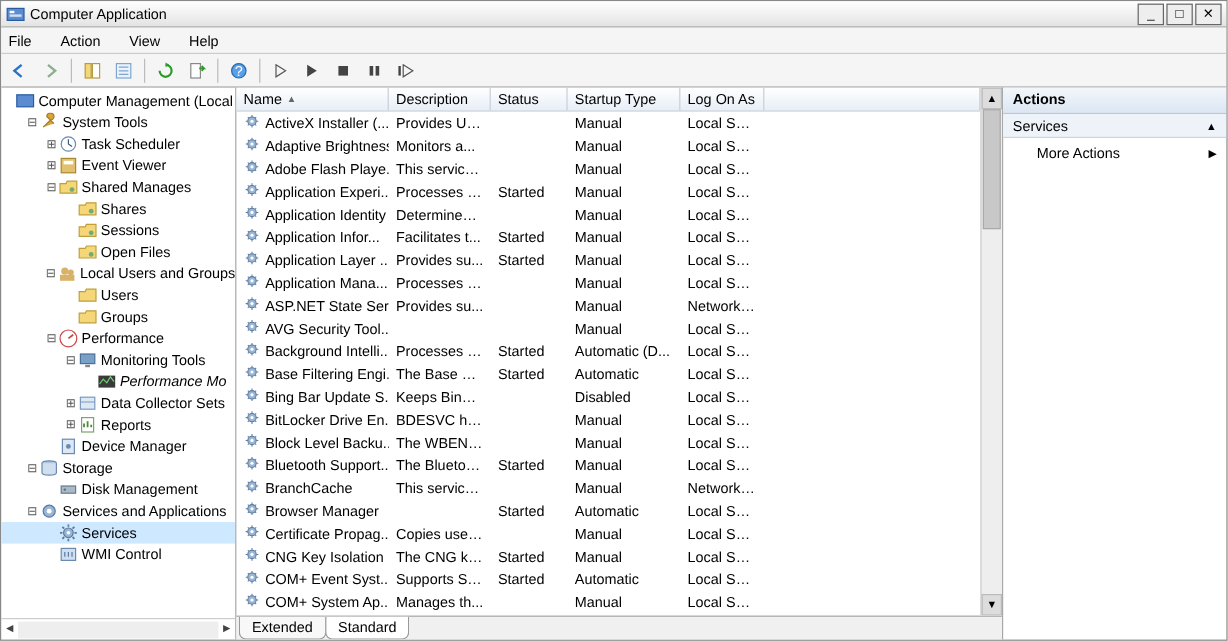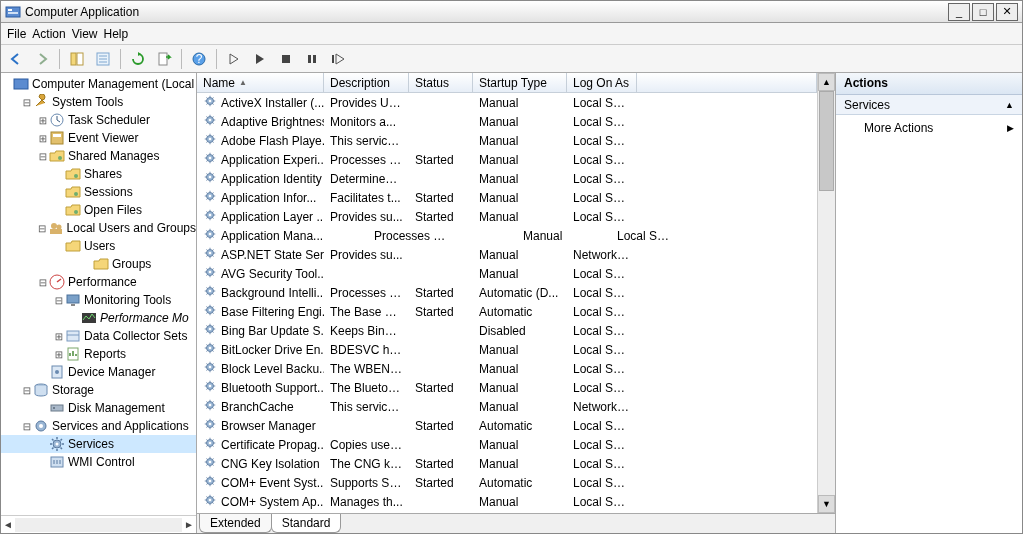--- a/index.html
+++ b/index.html
@@ -2,21 +2,21 @@
 <html><head>
 <meta charset="utf-8">
 <style>
 * { box-sizing: border-box; margin: 0; padding: 0; font-family: "Segoe UI", Tahoma, sans-serif; font-size: 12px; }
 body { background: #fff; width: 1023px; height: 534px; overflow: hidden; position: relative; display: flex; flex-direction: column; border: 1px solid #888; }
 .titlebar { height: 22px; background: linear-gradient(#fff,#e3e3e3); display: flex; align-items: center; padding: 0 4px; border-bottom: 1px solid #999; }
 .titlebar .icon { width: 16px; height: 16px; margin-right: 4px; }
 .titlebar .title { flex: 1; }
 .titlebar .winbtns { display: flex; gap: 2px; }
 .titlebar .winbtn { width: 22px; height: 18px; border: 1px solid #666; background: #eee; display: flex; align-items: center; justify-content: center; font-size: 11px; cursor: pointer; }
-.menubar { height: 22px; display: flex; align-items: center; padding: 0 6px; gap: 6px; border-bottom: 1px solid #ccc; background: #f5f5f5; }
+.menubar { height: 22px; display: flex; align-items: center; padding: 0 6px; gap: 24px; border-bottom: 1px solid #ccc; background: #f5f5f5; }
 .menubar span { cursor: pointer; }
 .toolbar { height: 28px; display: flex; align-items: center; padding: 0 4px; gap: 4px; border-bottom: 1px solid #a9a9a9; background: #f5f5f5; }
 .toolbar .tbtn { width: 22px; height: 22px; display:flex; align-items:center; justify-content:center; cursor:pointer; border:1px solid transparent; }
 .toolbar .sep { width:1px; height:20px; background:#bbb; margin:0 2px; }
 .main { flex:1; display:flex; min-height:0; }
 .treepane { width:196px; border-right:1px solid #a9a9a9; overflow:hidden; display:flex; flex-direction:column; }
 .tree { flex:1; overflow:auto; padding:2px 0; }
 .tree .row { display:flex; align-items:center; height:18px; white-space:nowrap; cursor:pointer; }
 .tree .exp { width:12px; text-align:center; font-size:10px; color:#555; cursor:pointer; display:inline-block; }
 .tree .ticon { width:16px; height:16px; margin-right:3px; display:inline-flex; align-items:center; justify-content:center; }
@@ -247,21 +247,21 @@
         </div>
         <div class="row" style="padding-left: 52px;">
           <span class="exp"></span>
           <span class="ticon">
             <svg viewBox="0 0 16 16" width="16" height="16">
               <path d="M1 5 L6 5 L7 3 L15 3 L15 13 L1 13 Z" fill="#f5d679" stroke="#c09f3b"></path>
             </svg>
           </span>
           <span class="lbl">Users</span>
         </div>
-        <div class="row" style="padding-left: 80px;">
+        <div class="row" style="padding-left: 52px;">
           <span class="exp"></span>
           <span class="ticon">
             <svg viewBox="0 0 16 16" width="16" height="16">
               <path d="M1 5 L6 5 L7 3 L15 3 L15 13 L1 13 Z" fill="#f5d679" stroke="#c09f3b"></path>
             </svg>
           </span>
           <span class="lbl">Groups</span>
         </div>
         <div class="row" style="padding-left: 36px;">
           <span class="exp">⊟</span>
@@ -494,21 +494,21 @@
             </div>
             <div class="r">
               <div class="c name" style="width: 127px;">
                 <span><svg class="gearicon" viewBox="0 0 16 16">
                     <circle cx="8" cy="8" r="4" fill="#9ab6d4" stroke="#5a7aa0"></circle>
                     <path d="M8 2 L8 4 M8 12 L8 14 M2 8 L4 8 M12 8 L14 8 M4 4 L5 5 M11 11 L12 12 M4 12 L5 11 M11 5 L12 4" stroke="#5a7aa0"></path>
                     <circle cx="8" cy="8" r="1.5" fill="#fff"></circle>
                   </svg></span>
                 <span>Application Mana...</span>
               </div>
-              <div class="c" style="width: 85px; margin-left: 44px;">Processes in...</div>
+              <div class="c" style="width: 85px;">Processes in...</div>
               <div class="c" style="width: 64px;"></div>
               <div class="c" style="width: 94px;">Manual</div>
               <div class="c" style="width: 70px;">Local Syste...</div>
             </div>
             <div class="r">
               <div class="c name" style="width: 127px;">
                 <span><svg class="gearicon" viewBox="0 0 16 16">
                     <circle cx="8" cy="8" r="4" fill="#9ab6d4" stroke="#5a7aa0"></circle>
                     <path d="M8 2 L8 4 M8 12 L8 14 M2 8 L4 8 M12 8 L14 8 M4 4 L5 5 M11 11 L12 12 M4 12 L5 11 M11 5 L12 4" stroke="#5a7aa0"></path>
                     <circle cx="8" cy="8" r="1.5" fill="#fff"></circle>

